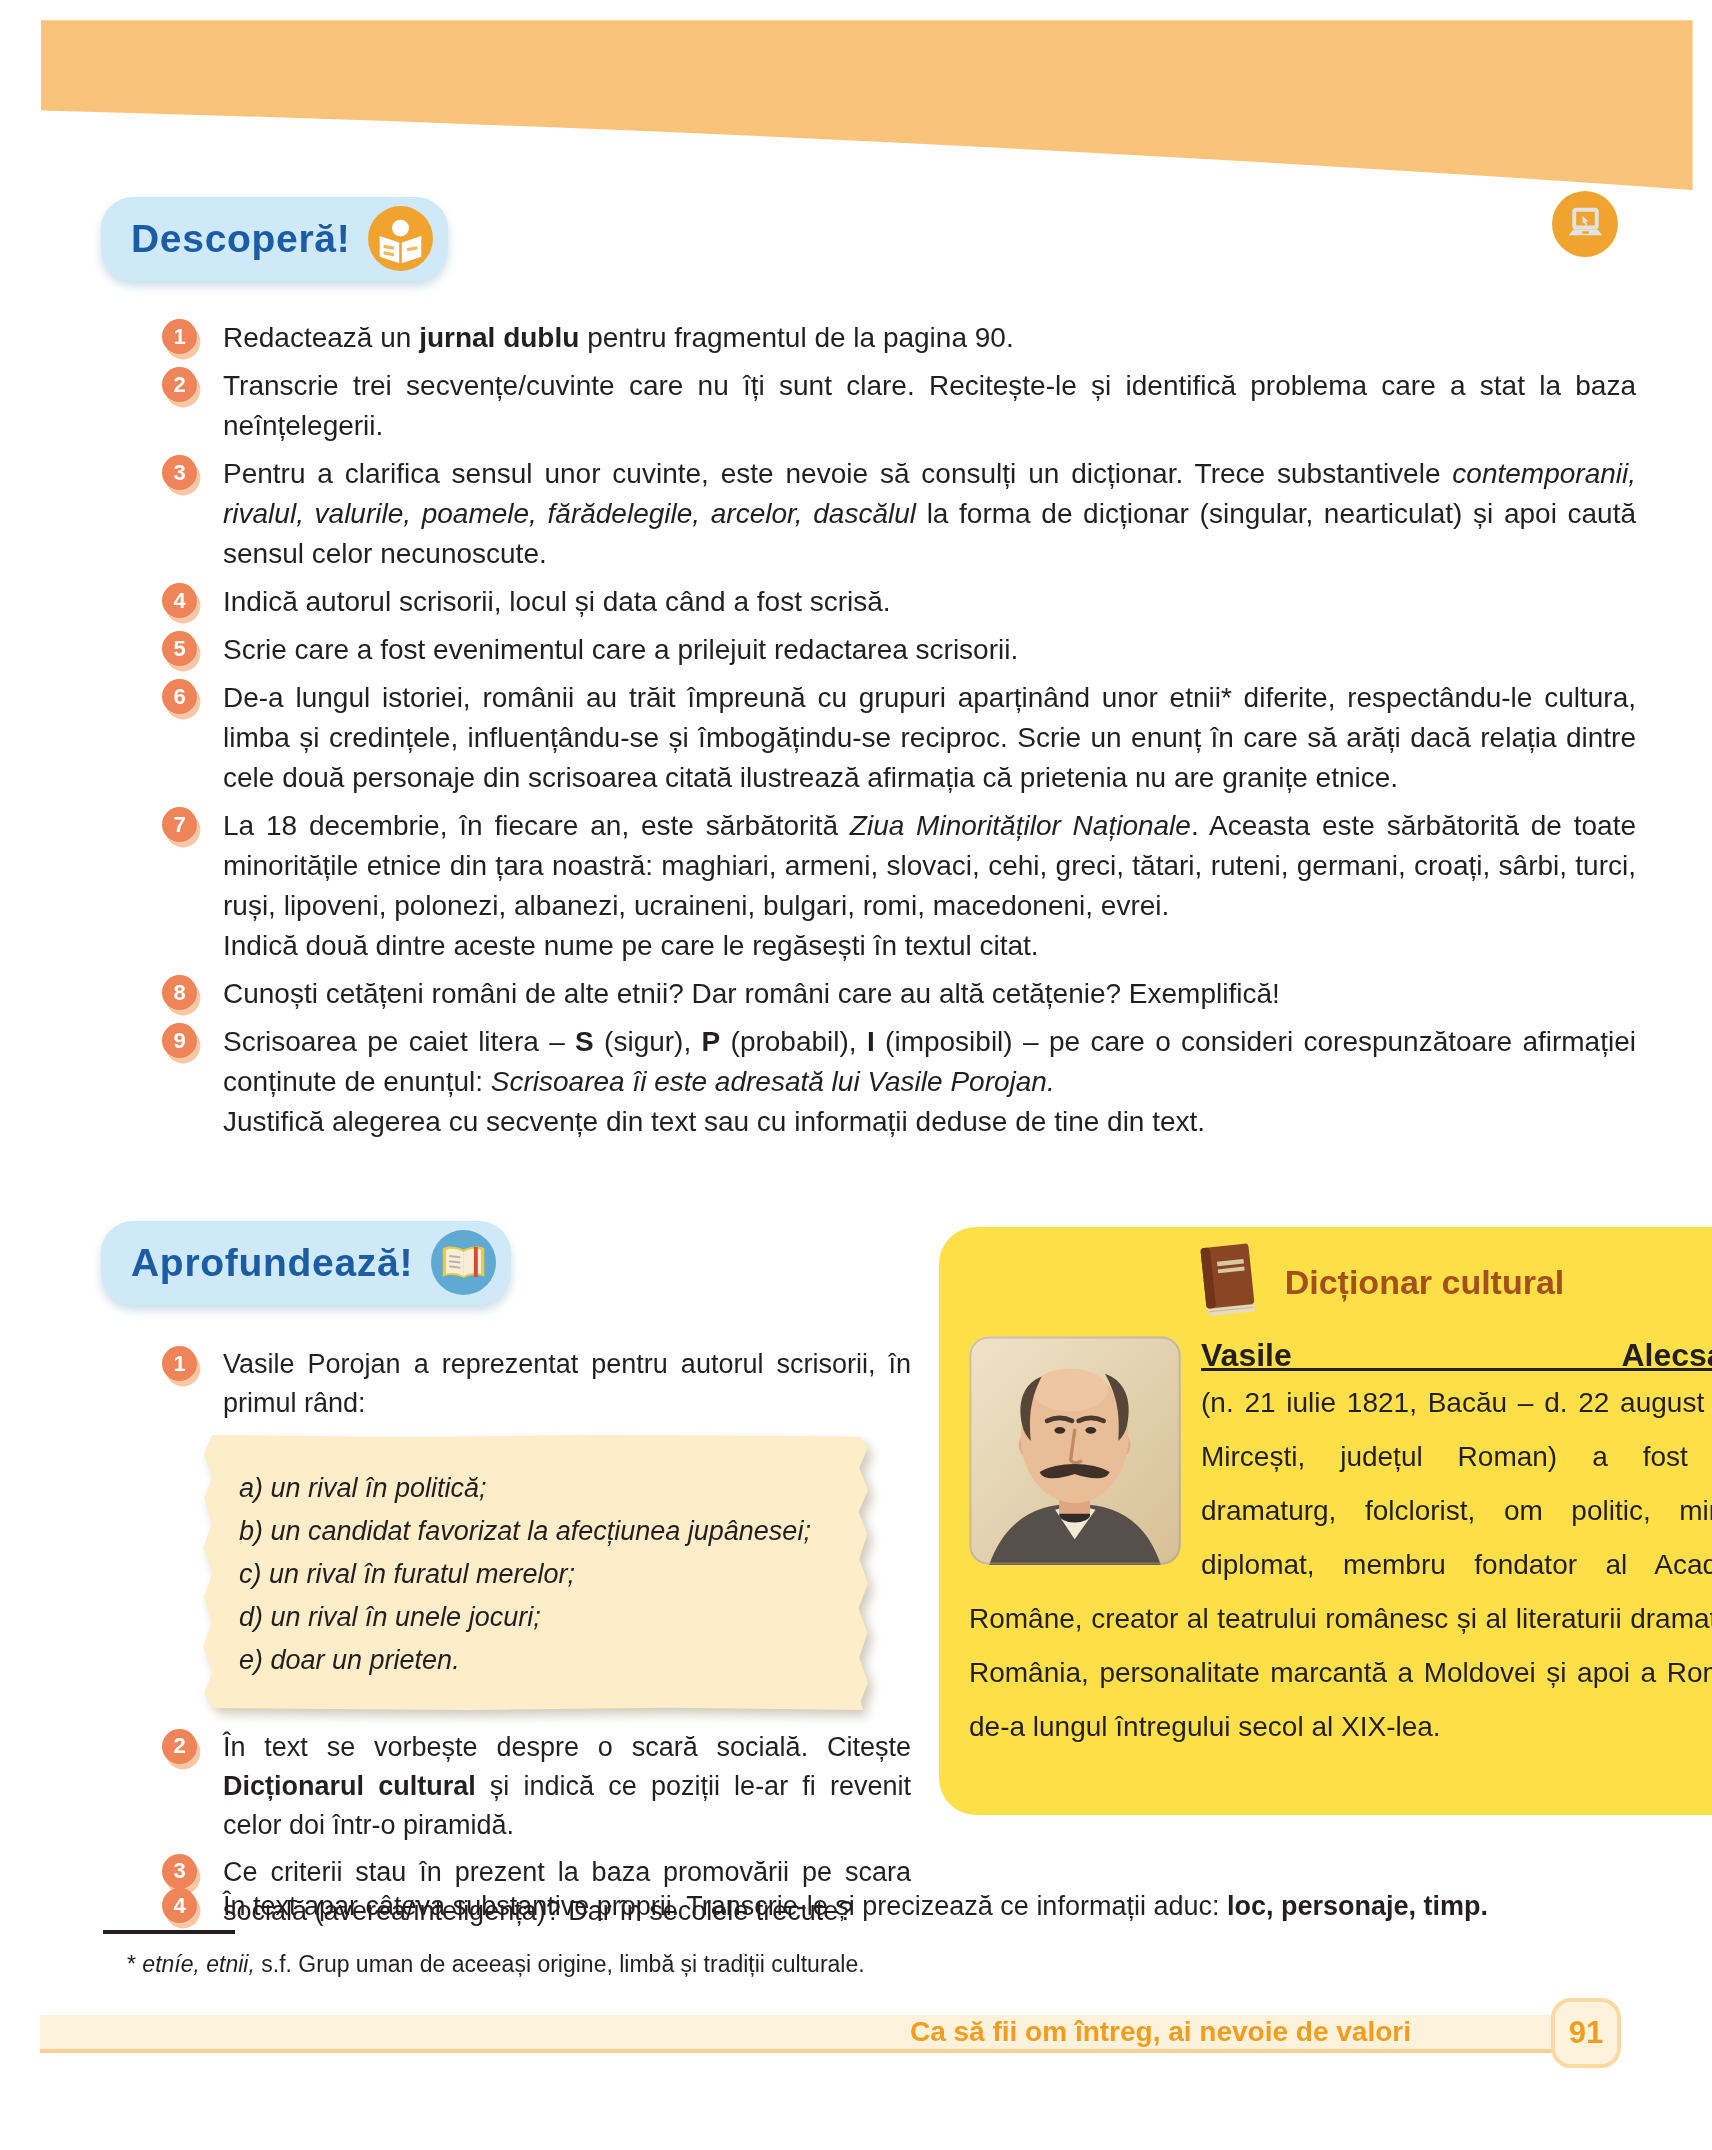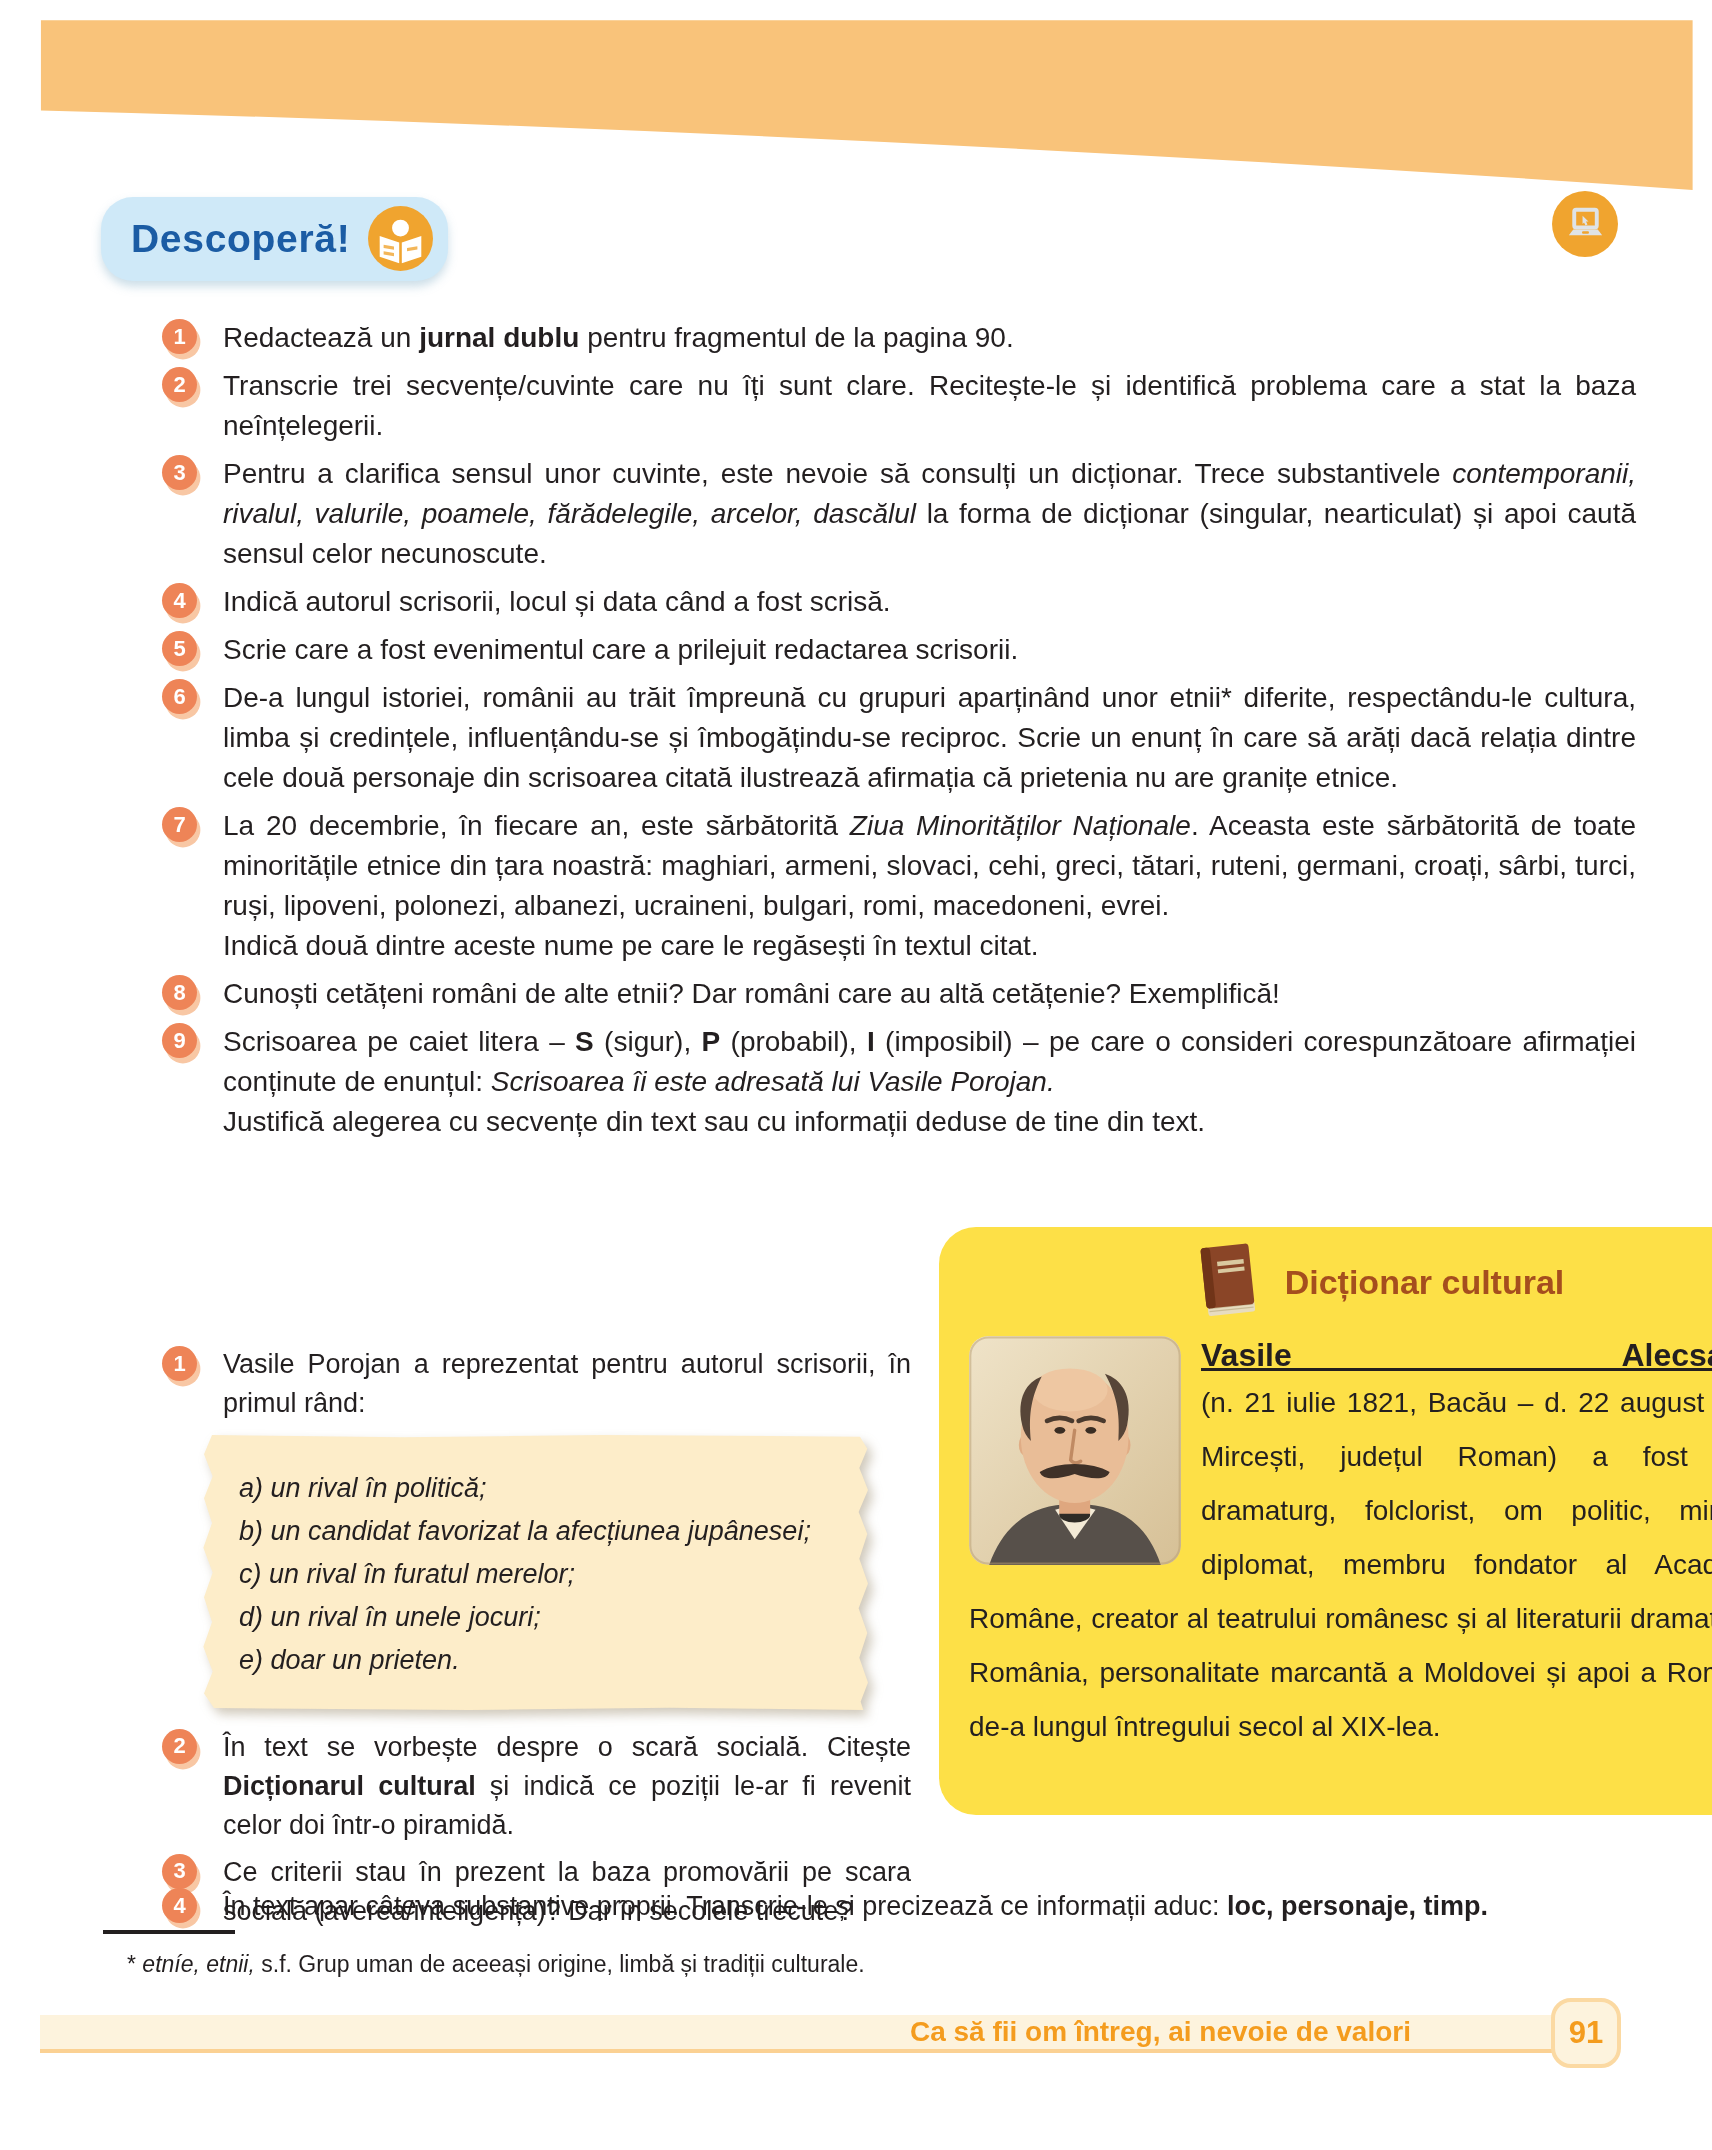--- a/index.html
+++ b/index.html
@@ -135,39 +135,54 @@
       </div>
       <div class="item">
         <div class="num">6</div>
         <div class="item-text">
           <p><span>De-a lungul istoriei, românii au trăit împreună cu grupuri aparținând unor etnii* diferite, respectându-le cultura, limba și credințele, influențându-se și îmbogățindu-se reciproc. Scrie un enunț în care să arăți dacă relația dintre cele două personaje din scrisoarea citată ilustrează afirmația că prietenia nu are granițe etnice.</span></p>
         </div>
       </div>
       <div class="item">
         <div class="num">7</div>
         <div class="item-text">
-          <p><span>La 20 decembrie, în fiecare an, este sărbătorită </span><span class="i">Ziua Minorităților Naționale</span><span>. Aceasta este sărbătorită de toate minoritățile etnice din țara noastră: maghiari, armeni, slovaci, cehi, greci, tătari, ruteni, germani, croați, sârbi, turci, ruși, lipoveni, polonezi, albanezi, ucraineni, bulgari, romi, macedoneni, evrei.</span></p>
+          <p><span>La 18 decembrie, în fiecare an, este sărbătorită </span><span class="i">Ziua Minorităților Naționale</span><span>. Aceasta este sărbătorită de toate minoritățile etnice din țara noastră: maghiari, armeni, slovaci, cehi, greci, tătari, ruteni, germani, croați, sârbi, turci, ruși, lipoveni, polonezi, albanezi, ucraineni, bulgari, romi, macedoneni, evrei.</span></p>
           <p><span>Indică două dintre aceste nume pe care le regăsești în textul citat.</span></p>
         </div>
       </div>
       <div class="item">
         <div class="num">8</div>
         <div class="item-text">
           <p><span>Cunoști cetățeni români de alte etnii? Dar români care au altă cetățenie? Exemplifică!</span></p>
         </div>
       </div>
       <div class="item">
         <div class="num">9</div>
         <div class="item-text">
           <p><span>Scrisoarea pe caiet litera – </span><span class="b">S</span><span> (sigur), </span><span class="b">P</span><span> (probabil), </span><span class="b">I</span><span> (imposibil) – pe care o consideri corespunzătoare afirmației conținute de enunțul: </span><span class="i">Scrisoarea îi este adresată lui Vasile Porojan.</span></p>
           <p><span>Justifică alegerea cu secvențe din text sau cu informații deduse de tine din text.</span></p>
         </div>
       </div>
     </div>
 
+  <div class="pill pill-deepen">
+    <span class="pill-label">Aprofundează!</span>
+    <svg class="pill-icon" viewBox="0 0 100 100">
+      <circle cx="50" cy="50" r="50" fill="#5fa9d2"></circle>
+      <path d="M50 30 C38 24 24 24 18 28 L18 72 C26 68 40 68 50 74 C60 68 74 68 82 72 L82 28 C76 24 62 24 50 30 Z" fill="#efc83c"></path>
+      <path d="M50 34 C40 28 28 28 23 31 L23 68 C30 65 42 66 50 71 Z" fill="#f6eed8"></path>
+      <path d="M50 34 C60 28 72 28 77 31 L77 68 C70 65 58 66 50 71 Z" fill="#f6eed8"></path>
+      <rect x="66" y="26" width="6" height="46" fill="#d64a3a"></rect>
+      <g stroke="#b9b2a4" stroke-width="3">
+        <line x1="28" y1="40" x2="45" y2="42"></line>
+          <line x1="28" y1="48" x2="45" y2="50"></line>
+        <line x1="28" y1="56" x2="45" y2="58"></line>
+      </g>
+    </svg>
+  </div>
 
   <div class="deepen-left">
     <div id="deepen-item1">
         <div class="item">
           <div class="num">1</div>
           <div class="item-text">
             <p><span>Vasile Porojan a reprezentat pentru autorul scrisorii, în primul rând:</span></p>
           </div>
         </div>
       </div>

